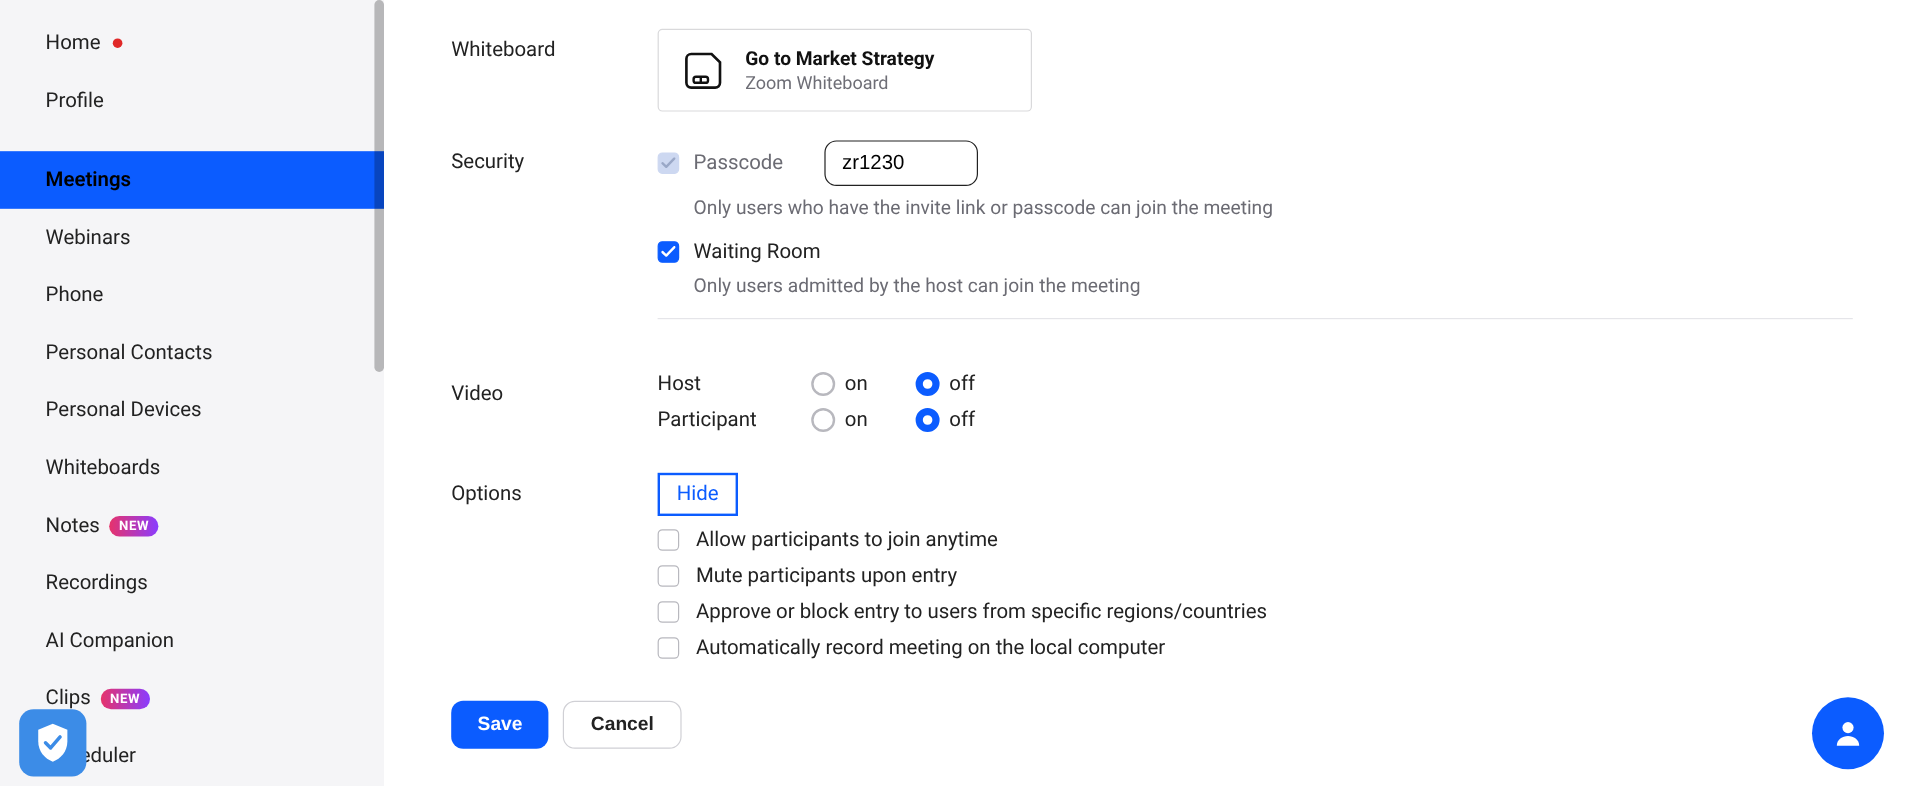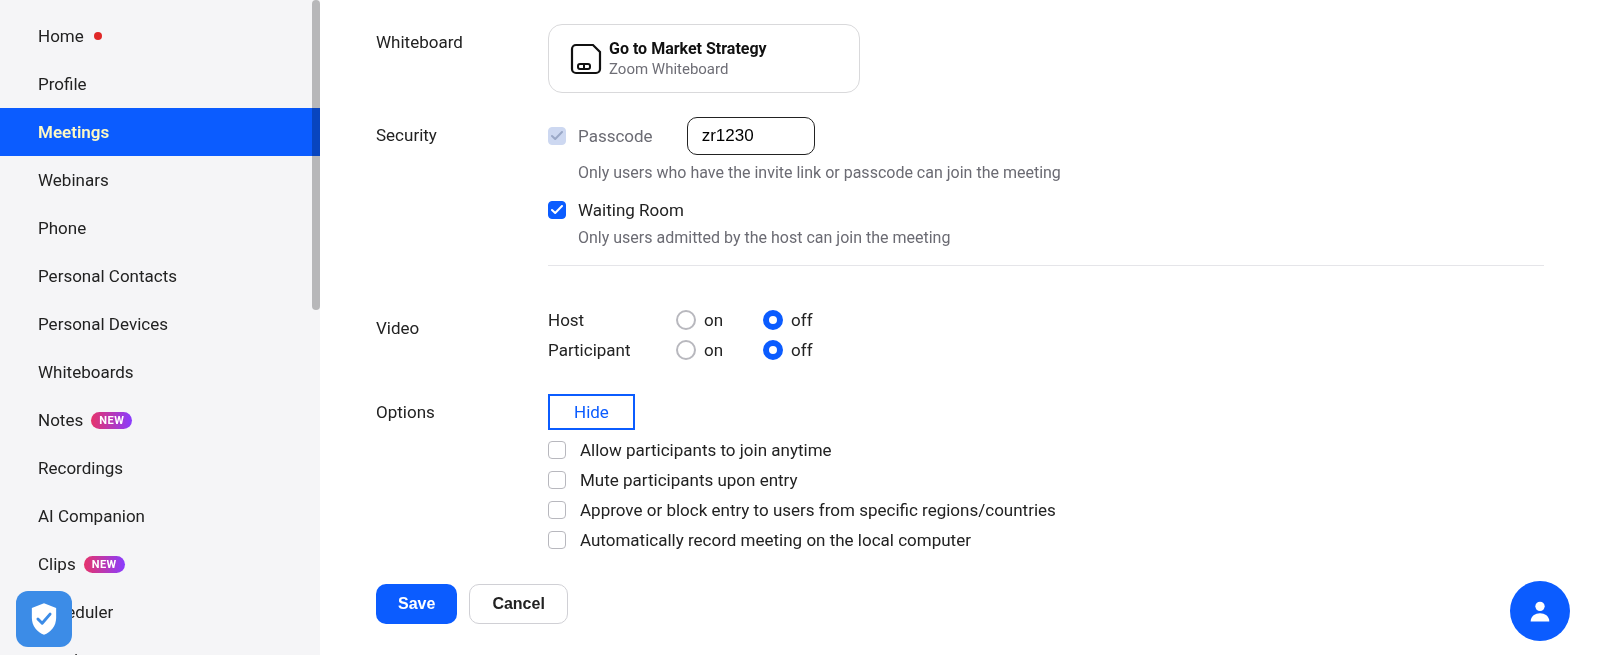--- a/index.html
+++ b/index.html
@@ -22,22 +22,23 @@
       padding: 14px 20px 14px 38px;
       font-size: 17px;
       color: #222;
       cursor: pointer;
       display: flex;
       align-items: center;
       gap: 8px;
     }
     .sidebar-item.active {
       background: #0b5cff;
-      color: #fef9c3;
+      color: #000000;
       font-weight: 600;
+      margin-top: 18px;
     }
     .sidebar-item.partial {
       padding-left: 74px;
     }
     .red-dot {
       width: 8px;
       height: 8px;
       background: #e02828;
       border-radius: 50%;
       margin-left: 2px;
@@ -88,25 +89,25 @@
       flex-shrink: 0;
       font-size: 17px;
       color: #222;
       padding-top: 8px;
     }
     .form-content {
       flex: 1;
     }
     .whiteboard-card {
       border: 1px solid #d9d9db;
-      border-radius: 14px;
+      border-radius: 4px;
       padding: 14px 20px;
       display: flex;
       align-items: center;
-      gap: 6px;
+      gap: 18px;
       width: 312px;
     }
     .wb-icon {
       width: 34px;
       height: 34px;
     }
     .wb-title {
       font-size: 16px;
       font-weight: 700;
       color: #111;
@@ -199,21 +200,21 @@
       border: 6px solid #0b5cff;
     }
     .radio-label {
       font-size: 17px;
       color: #222;
     }
     .hide-btn {
       border: 2px solid #0b5cff;
       color: #0b5cff;
       font-size: 17px;
-      padding: 6px 24px;
+      padding: 6px 14px;
       background: #fff;
       display: inline-block;
       cursor: pointer;
     }
     .option-row {
       display: flex;
       align-items: center;
       gap: 14px;
       margin-bottom: 10px;
     }

